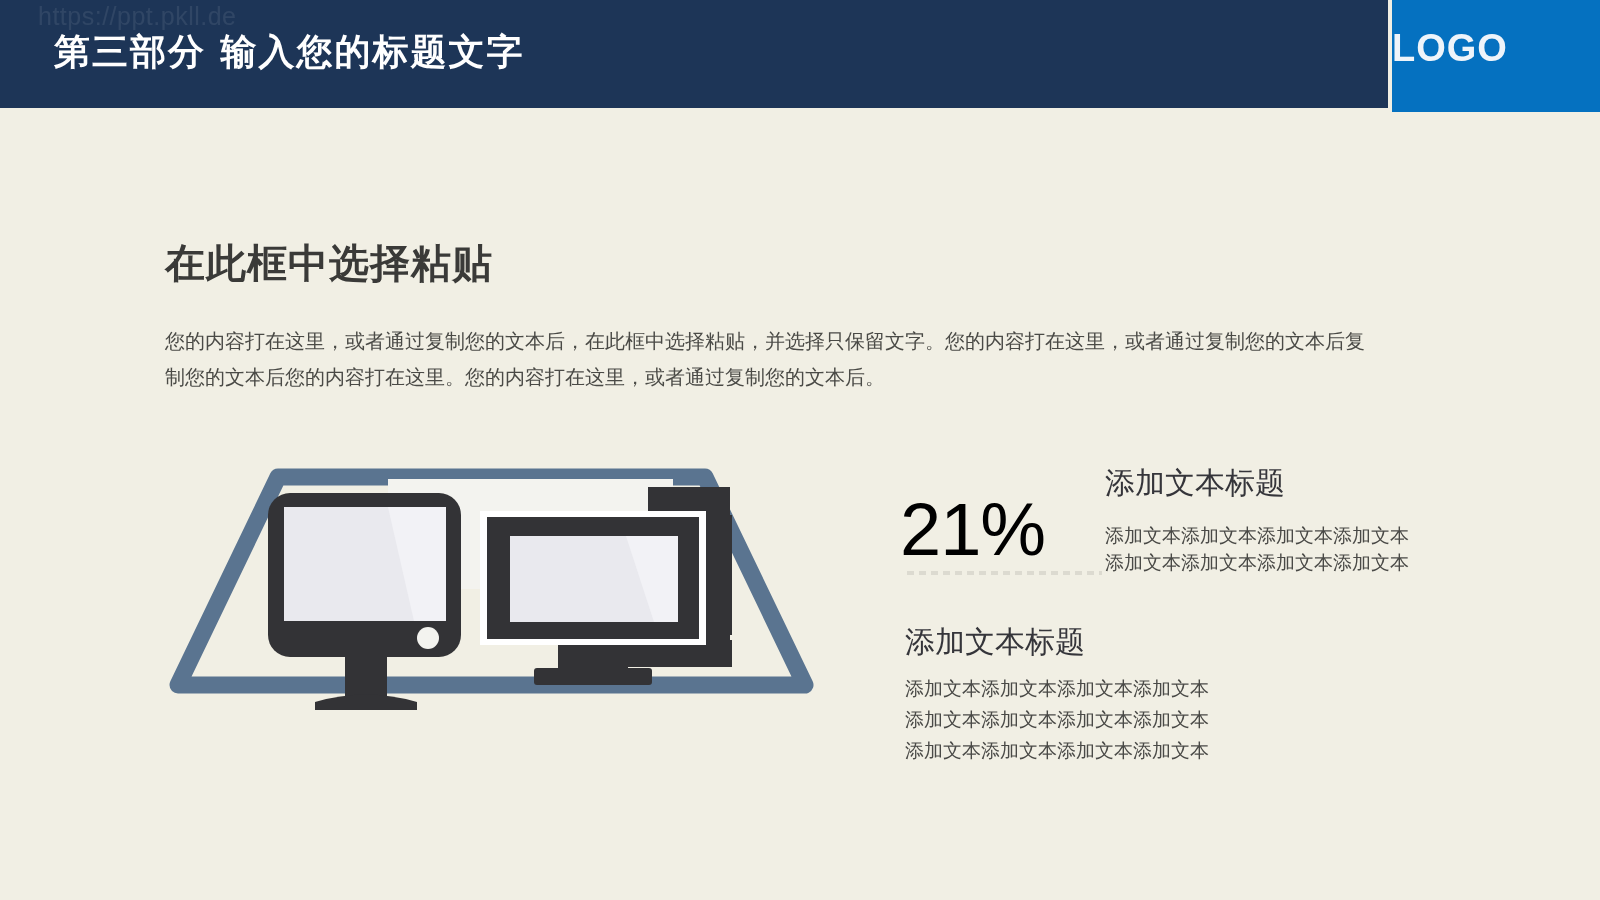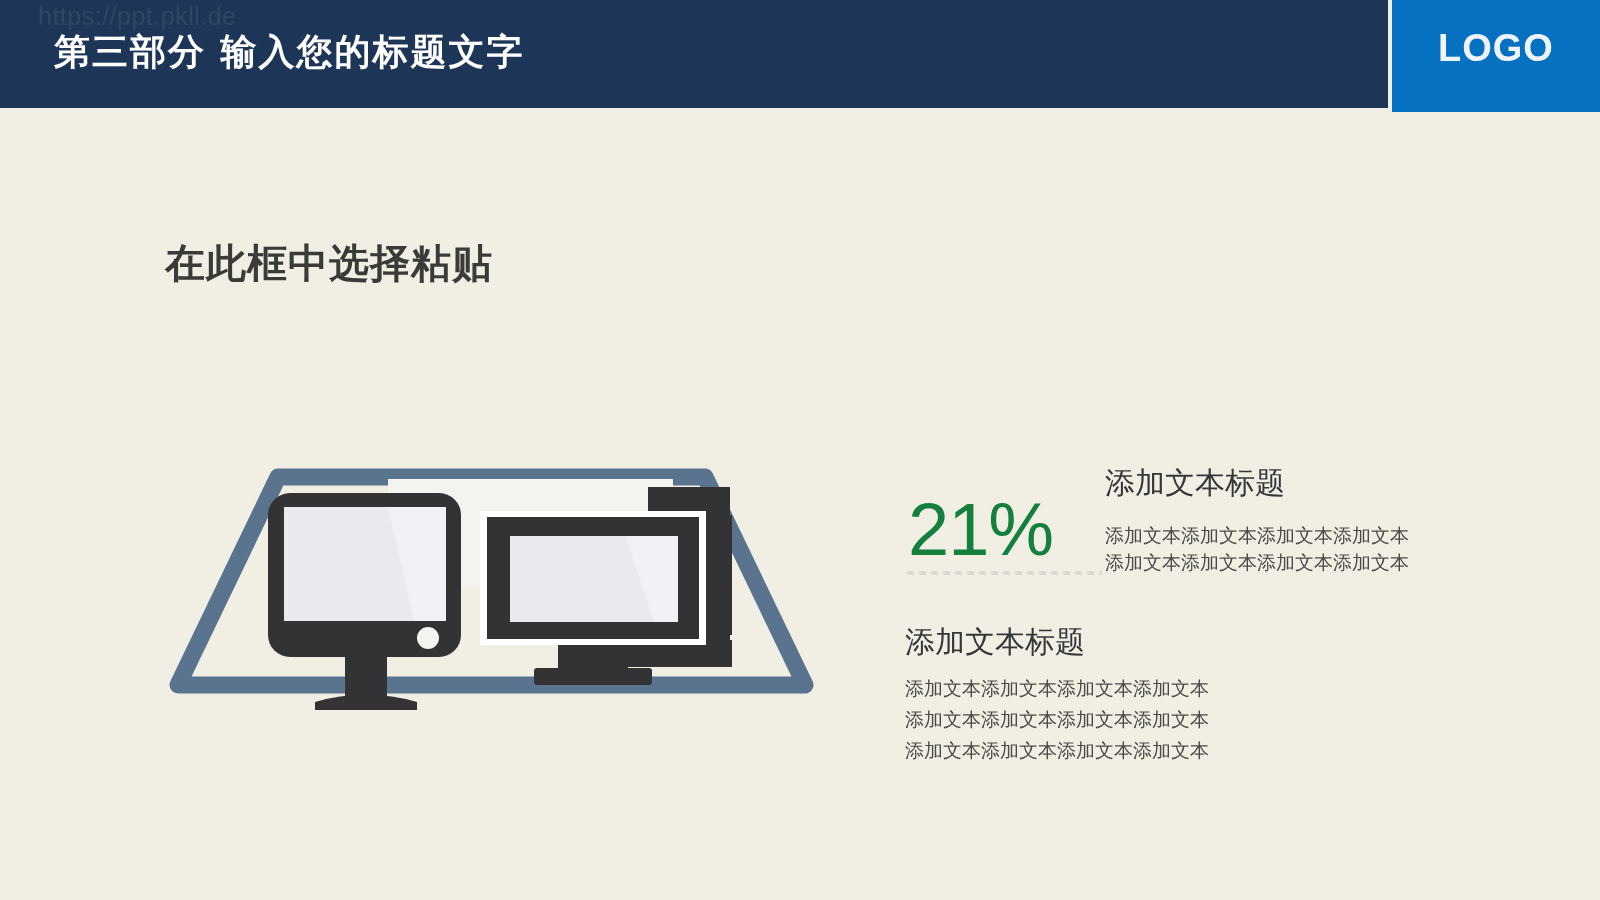--- a/index.html
+++ b/index.html
@@ -56,21 +56,21 @@
     top: 0;
     width: 208px;
     height: 112px;
     background: #0571c0;
   }
   .logo-text {
     position: absolute;
     left: 0;
     right: 0;
     top: 27px;
-    text-align: center;
+    text-align: left;
     font-size: 38px;
     font-weight: bold;
     color: #eef4fa;
     letter-spacing: 1px;
     font-family: "Liberation Sans", sans-serif;
   }
 
   
   .main-title {
     position: absolute;
@@ -106,25 +106,25 @@
   
   .stat-block {
     position: absolute;
     left: 900px;
     top: 455px;
     width: 600px;
     height: 130px;
   }
   .stat-number {
     position: absolute;
-    left: 8px;
+    left: 0;
     top: 38px;
     font-size: 74px;
     font-weight: normal;
-    color: #15803d;
+    color: #000000;
     letter-spacing: -1px;
     line-height: 1;
     font-family: "Liberation Sans", sans-serif;
   }
   .stat-underline {
     position: absolute;
     left: 7px;
     top: 116px;
     width: 195px;
     height: 4px;
@@ -185,20 +185,21 @@
     <div class="header-watermark">https://ppt.pkll.de</div>
     <div class="header-title">第三部分  输入您的标题文字</div>
   </div>
 
   <div class="logo-panel">
     <div class="logo-text">LOGO</div>
   </div>
 
   <div class="main-title">在此框中选择粘贴</div>
 
+  <div class="main-paragraph">您的内容打在这里，或者通过复制您的文本后，在此框中选择粘贴，并选择只保留文字。您的内容打在这里，或者通过复制您的文本后复制您的文本后您的内容打在这里。您的内容打在这里，或者通过复制您的文本后。</div>
 
   <div class="illustration">
     <svg width="660" height="255" viewBox="0 0 660 255">
 
       <g>
         <path d="M 118 22 L 545 22 L 645 230 L 18 230 Z" fill="none" stroke="#5a7490" stroke-width="17" stroke-linejoin="round"></path>
       </g>
 
       <rect x="228" y="24" width="285" height="110" fill="#f3f3ef"></rect>
 

